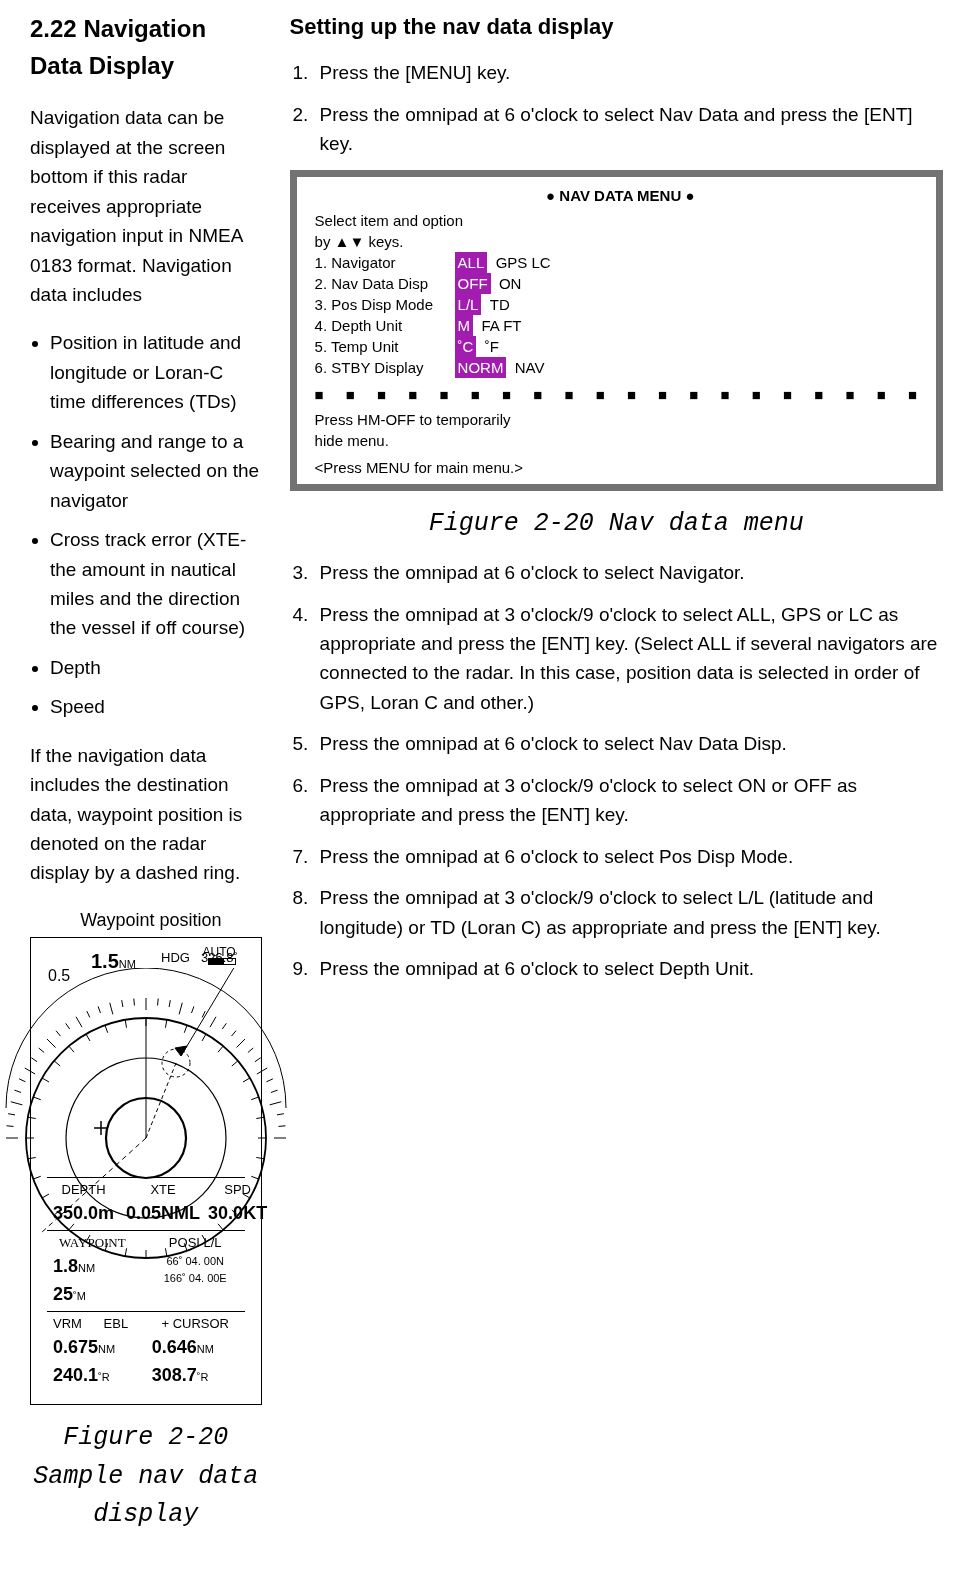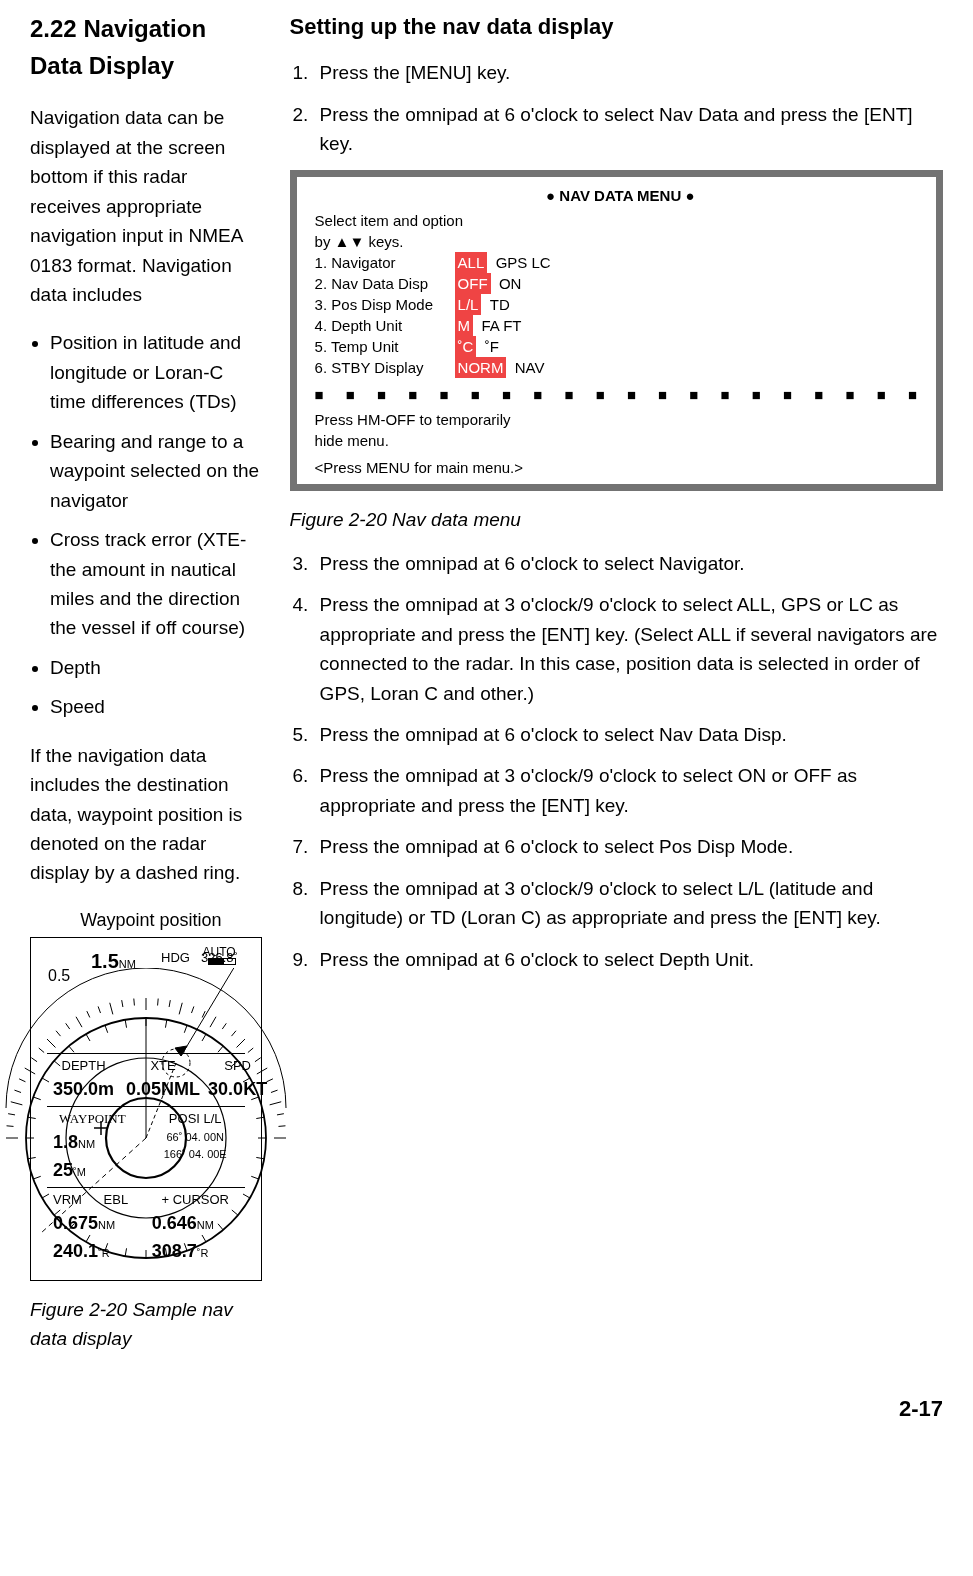--- a/index.html
+++ b/index.html
@@ -15,45 +15,45 @@
   }
   .cols { display: flex; gap: 28px; }
   .col { flex: 1; }
   h2 { font-size: 24px; font-weight: bold; margin: 0 0 10px 0; }
   h3 { font-size: 22px; font-weight: bold; margin: 0 0 14px 0; }
   ul.bullets { padding-left: 20px; margin: 4px 0 12px 0;}
   ul.bullets li { margin-bottom: 10px; }
   ol.steps { padding-left: 24px; margin: 0; }
   ol.steps li { margin-bottom: 12px; padding-left: 6px; }
   .waypoint-label { text-align: right; font-size: 18px; padding-right: 40px; margin-top:6px;}
-  .radar-box { border: 1px solid #000; margin-top: 2px; position: relative; height: 344px; }
+  .radar-box { border: 1px solid #000; margin-top: 2px; position: relative; height: 468px; }
   .radar-top { position: relative; height: 340px; }
   .radar-info .range-big { position:absolute; top:8px; left:60px; font-weight:bold; font-size:20px;}
   .radar-info .nm-small { font-size:11px; font-weight:normal;}
   .radar-info .sub-range { position:absolute; top:26px; left:17px; font-size:16px;}
   .radar-info .hdg { position:absolute; top:10px; left:130px; font-size:13px;}
   .radar-info .hdg-val { position:absolute; top:10px; left:170px; font-size:13px;}
   .radar-info .auto { position:absolute; top:5px; right:25px; font-size:12px;}
   .auto-bar { position:absolute; top:20px; right:25px; width:28px; height:7px; border:1px solid #000;}
   .auto-bar::before { content:""; position:absolute; left:0; top:0; width:60%; height:100%; background:#000;}
   svg.radar { position:absolute; top:30px; left:50%; transform:translateX(-50%); }
   .radar-data { border-top: 1px solid #000; position:absolute; bottom:0; left:16px; right:16px; font-size:13px; }
   .row { display:flex; border-bottom:1px solid #000; }
   .row:last-child { border-bottom:none; padding-bottom:12px;}
   .cell { flex:1; padding:2px 6px; }
   .label { text-align:center; font-size:13px; }
   .big { font-weight:bold; font-size:18px; }
   .u { font-size:11px; font-weight:normal; }
-  .fig-caption { font-style:italic; font-size:19px; margin:14px 0; }
+  .fig-caption { text-align:center; font-style:italic; font-size:25px; margin:14px 0;font-family:Liberation Mono, monospace; }
 
   .menu-box { border:7px solid #737373; padding:8px 10px 6px 18px; font-size:15px; line-height:1.4; margin-top:10px;}
   .menu-title { text-align:center; font-weight:bold; margin-bottom:4px;}
   .menu-row { display:flex; }
   .menu-row .mname { width:140px; }
-  .inv { background:#ef4444; color:#fff; padding:0 3px; display:inline-block;}
+  .inv { background:#a21caf; color:#fff; padding:0 3px; display:inline-block;}
   .dots { letter-spacing: 9px; margin:6px 0 4px 0; overflow:hidden; white-space:nowrap;}
   .foottext { font-size:15px; }
   .bracket { font-size:15px; margin-top:6px;}
   .pagenum { text-align:right; font-weight:bold; font-size:22px; margin-top:24px;}
   .posi { font-size:11px; text-align:center;}
 </style>
 </head>
 <body>
 
 <div class="cols">

